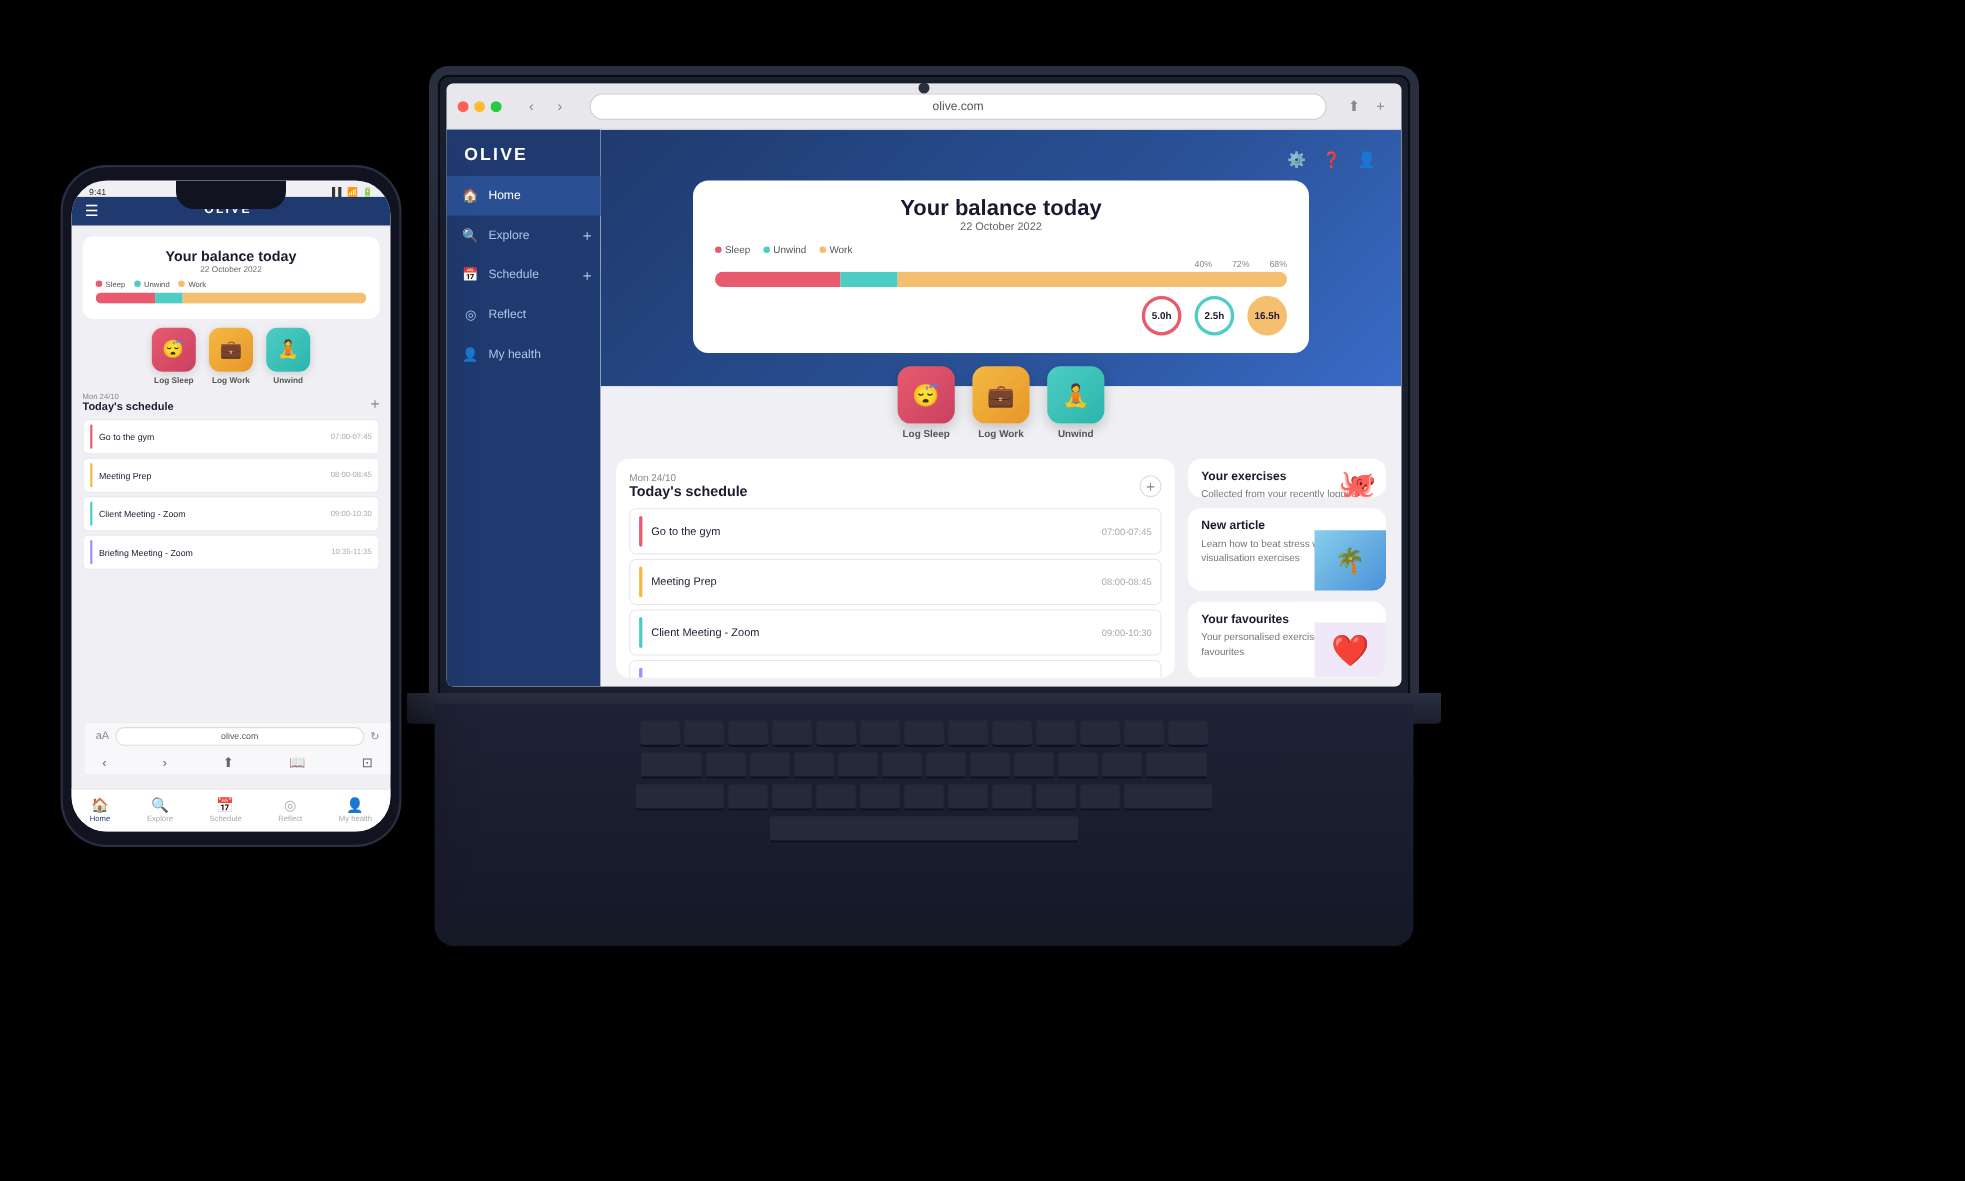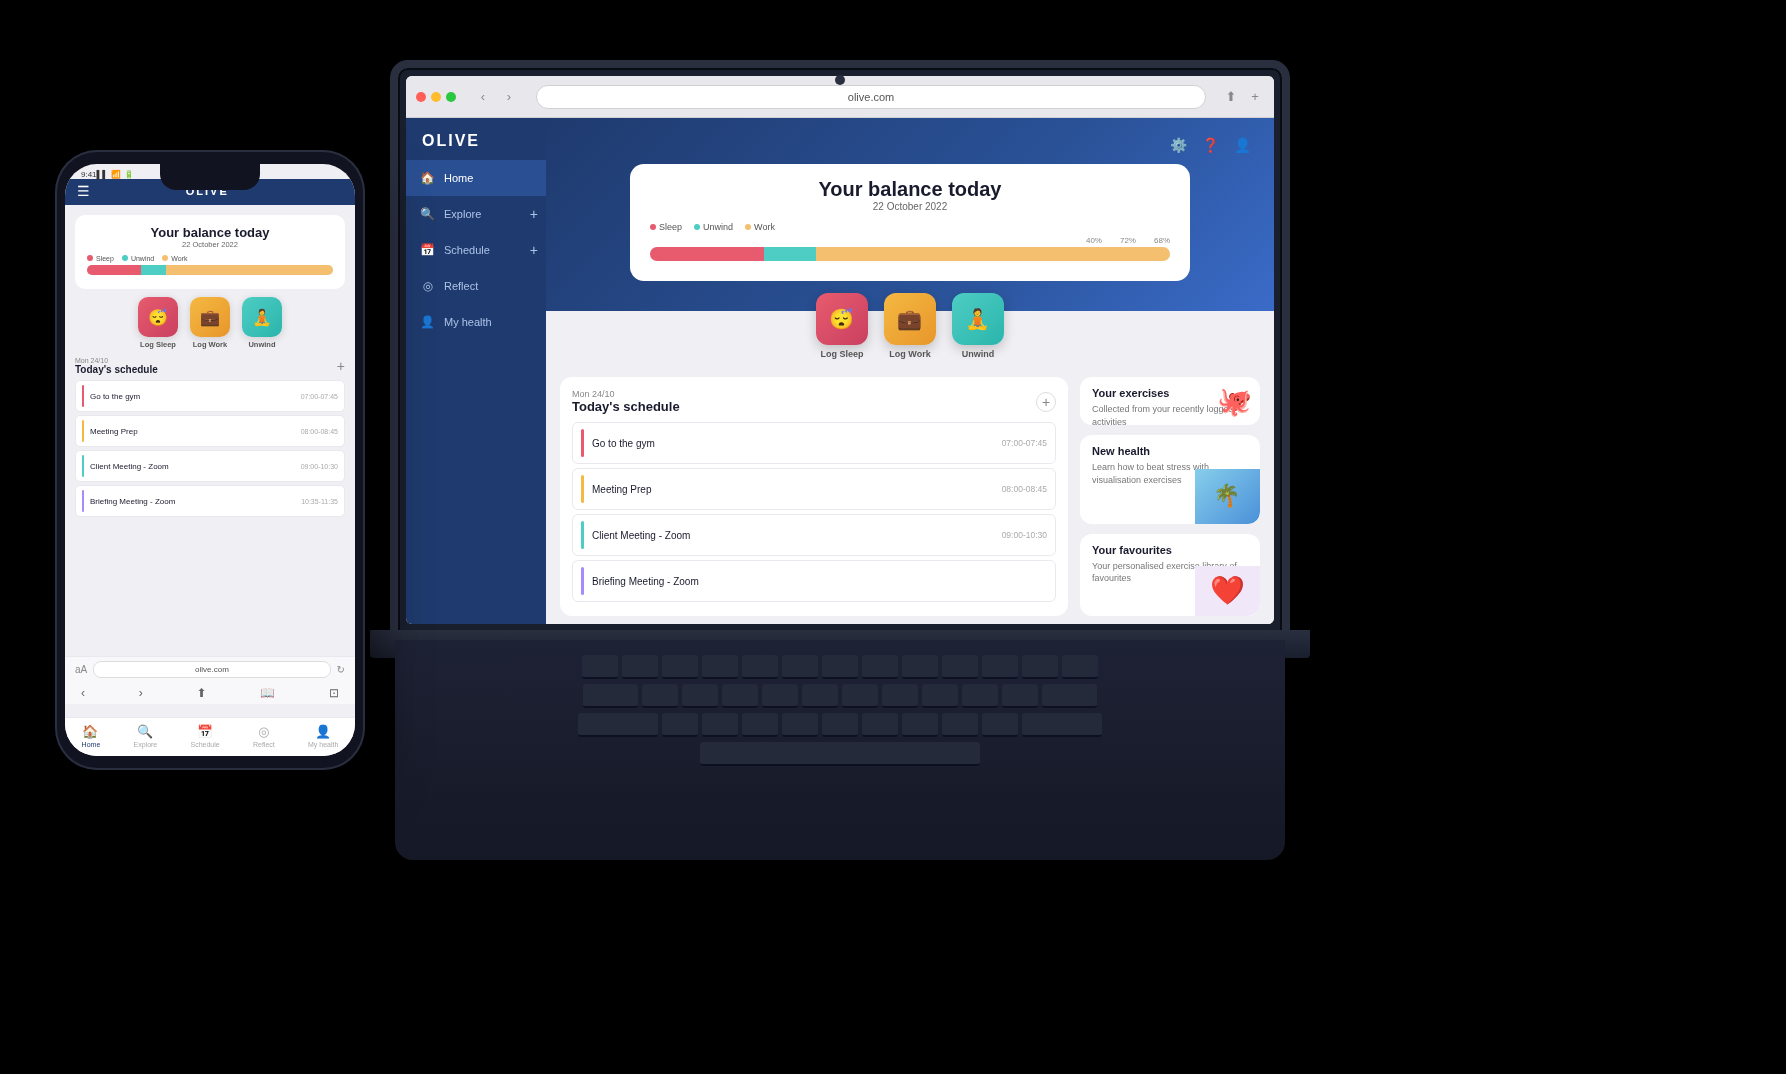--- a/index.html
+++ b/index.html
@@ -476,20 +476,21 @@
       position: absolute;
       top: 0; left: 50%;
       transform: translateX(-50%);
       width: 100px; height: 26px;
       background: #111420;
       border-radius: 0 0 16px 16px;
       z-index: 30;
     }
     .phone-status-bar {
       display: flex;
+      justify-content: space-between;
       align-items: center;
       padding: 6px 16px 0;
       font-size: 8px;
       color: #333;
       position: relative;
       z-index: 5;
     }
     .phone-status-right {
       display: flex; gap: 3px; align-items: center;
     }
@@ -733,20 +734,37 @@
               <div class="pct-labels">
                 <span>40%</span>
                 <span>72%</span>
                 <span>68%</span>
               </div>
               <div class="balance-bars">
                 <div class="bar-track">
                   <div class="bar-sleep" style="width:22%;"></div>
                   <div class="bar-unwind" style="width:10%;"></div>
                   <div class="bar-work" style="width:68%;"></div>
+                </div>
+              </div>
+              <div class="metrics">
+                <div class="metric-item">
+                  <div class="metric-circle circle-sleep">
+                    <span>5.0h</span>
+                  </div>
+                </div>
+                <div class="metric-item">
+                  <div class="metric-circle circle-unwind">
+                    <span>2.5h</span>
+                  </div>
+                </div>
+                <div class="metric-item">
+                  <div class="metric-circle circle-work">
+                    <span>16.5h</span>
+                  </div>
                 </div>
               </div>
             </div>
           </div>
 
           <div class="action-buttons">
             <div class="action-btn">
               <div class="action-btn-icon icon-sleep">😴</div>
               <span class="action-btn-label">Log Sleep</span>
             </div>
@@ -795,21 +813,21 @@
               </div>
             </div>
 
             <div class="insights-panel">
               <div class="insight-card">
                 <div class="insight-card-title">Your exercises</div>
                 <div class="insight-card-text">Collected from your recently logged activities</div>
                 <div class="insight-illustration">🐙</div>
               </div>
               <div class="insight-card" style="padding-bottom: 50px;">
-                <div class="insight-card-title">New health</div>
+                <div class="insight-card-title">New article</div>
                 <div class="insight-card-text">Learn how to beat stress with visualisation exercises</div>
                 <div class="article-illustration">🌴</div>
               </div>
               <div class="insight-card" style="padding-bottom: 44px;">
                 <div class="insight-card-title">Your favourites</div>
                 <div class="insight-card-text">Your personalised exercise library of favourites</div>
                 <div class="favourites-illustration">❤️</div>
               </div>
             </div>
           </div>
@@ -968,21 +986,21 @@
         <div class="phone-nav-item">
           <span class="phone-nav-icon">◎</span>
           <span>Reflect</span>
         </div>
         <div class="phone-nav-item">
           <span class="phone-nav-icon">👤</span>
           <span>My health</span>
         </div>
       </div>
 
-      <div style="position:absolute; bottom:52px; left:0; right:0;">
+      <div style="position:absolute; bottom:52px; left:12px; right:0;">
         <div class="phone-browser-bar">
           <span class="phone-browser-btn">aA</span>
           <div class="phone-browser-input">
             <span>olive.com</span>
           </div>
           <span class="phone-browser-btn">↻</span>
         </div>
         <div class="phone-bottom-controls">
           <span class="phone-ctrl-btn">‹</span>
           <span class="phone-ctrl-btn">›</span>

